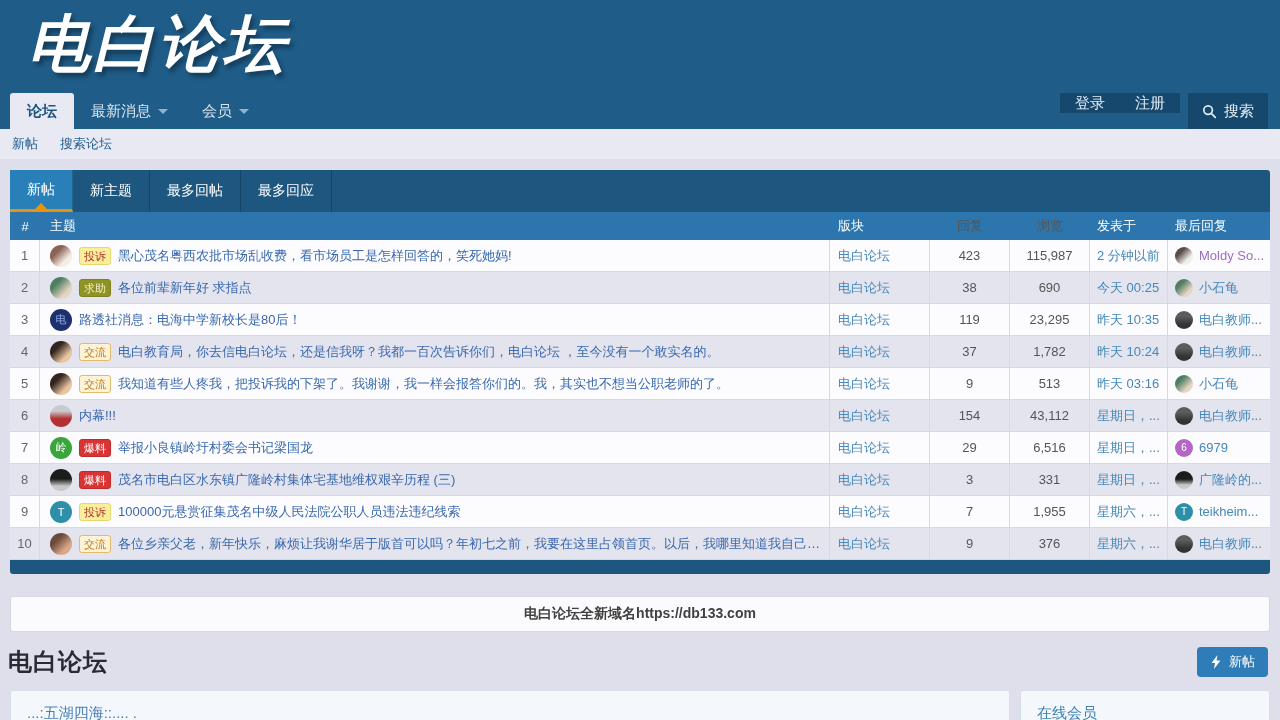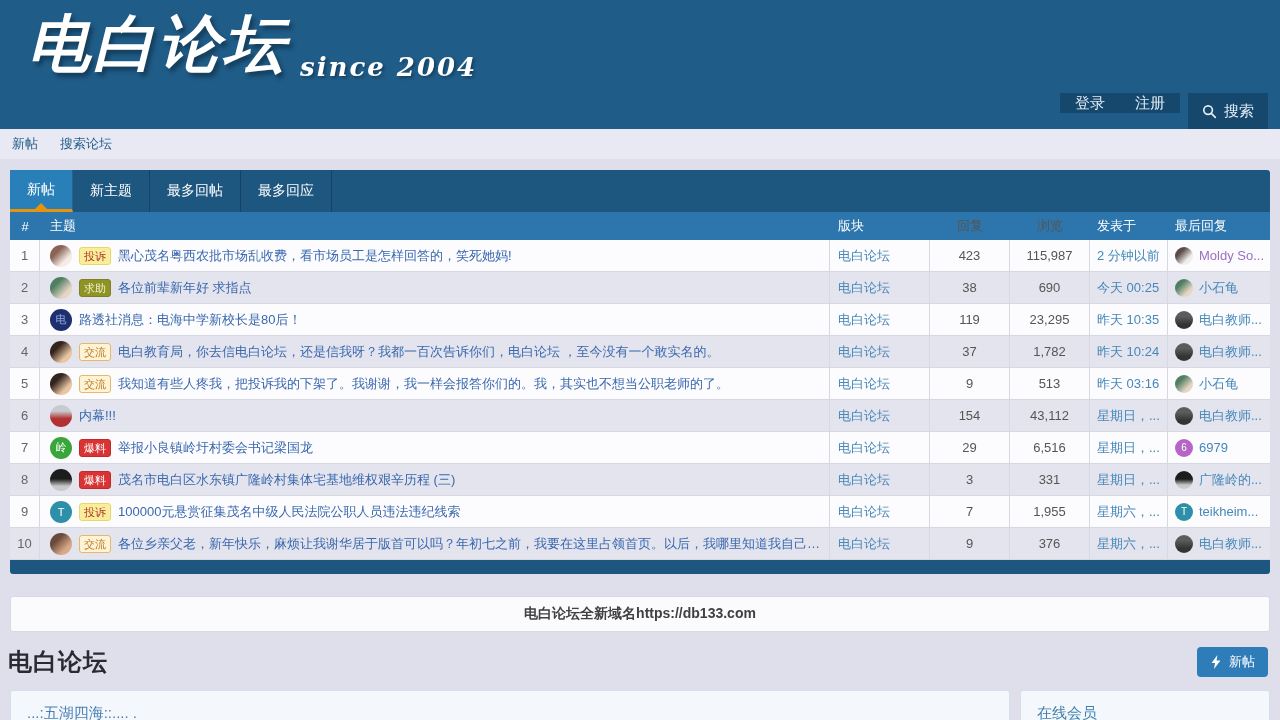--- a/index.html
+++ b/index.html
@@ -116,21 +116,35 @@
   .panel-title { font-size:15px; color:#4a7fb5; cursor:pointer;margin-top:18px; }
   .panel-right .panel-title { color:#3d7fae; }
 
   svg { display:block; }
 </style>
 </head>
 <body>
 
 <div class="header">
   <div class="logo">电白论坛</div>
-  <div class="tagline">since 2004</div>
+  <div class="mainnav">
+    <div style="display:flex;align-items:flex-end;">
+        <div class="nav-item active">
+          <span>论坛</span>
+        </div>
+        <div class="nav-item">
+          <span>最新消息</span>
+          <span class="caret"></span>
+        </div>
+        <div class="nav-item">
+          <span>会员</span>
+          <span class="caret"></span>
+        </div>
+      </div>
+  </div>
   <div class="hdr-right">
     <div class="auth-box">
       <a class="auth-link">登录</a>
       <a class="auth-link">注册</a>
     </div>
     <div class="search-box">
       <span>
         <svg width="15" height="15" viewBox="0 0 16 16">
           <circle cx="6.5" cy="6.5" r="4.6" fill="none" stroke="#e2ecf4" stroke-width="1.8"></circle>
           <line x1="10.2" y1="10.2" x2="14.2" y2="14.2" stroke="#e2ecf4" stroke-width="1.8" stroke-linecap="round"></line>

